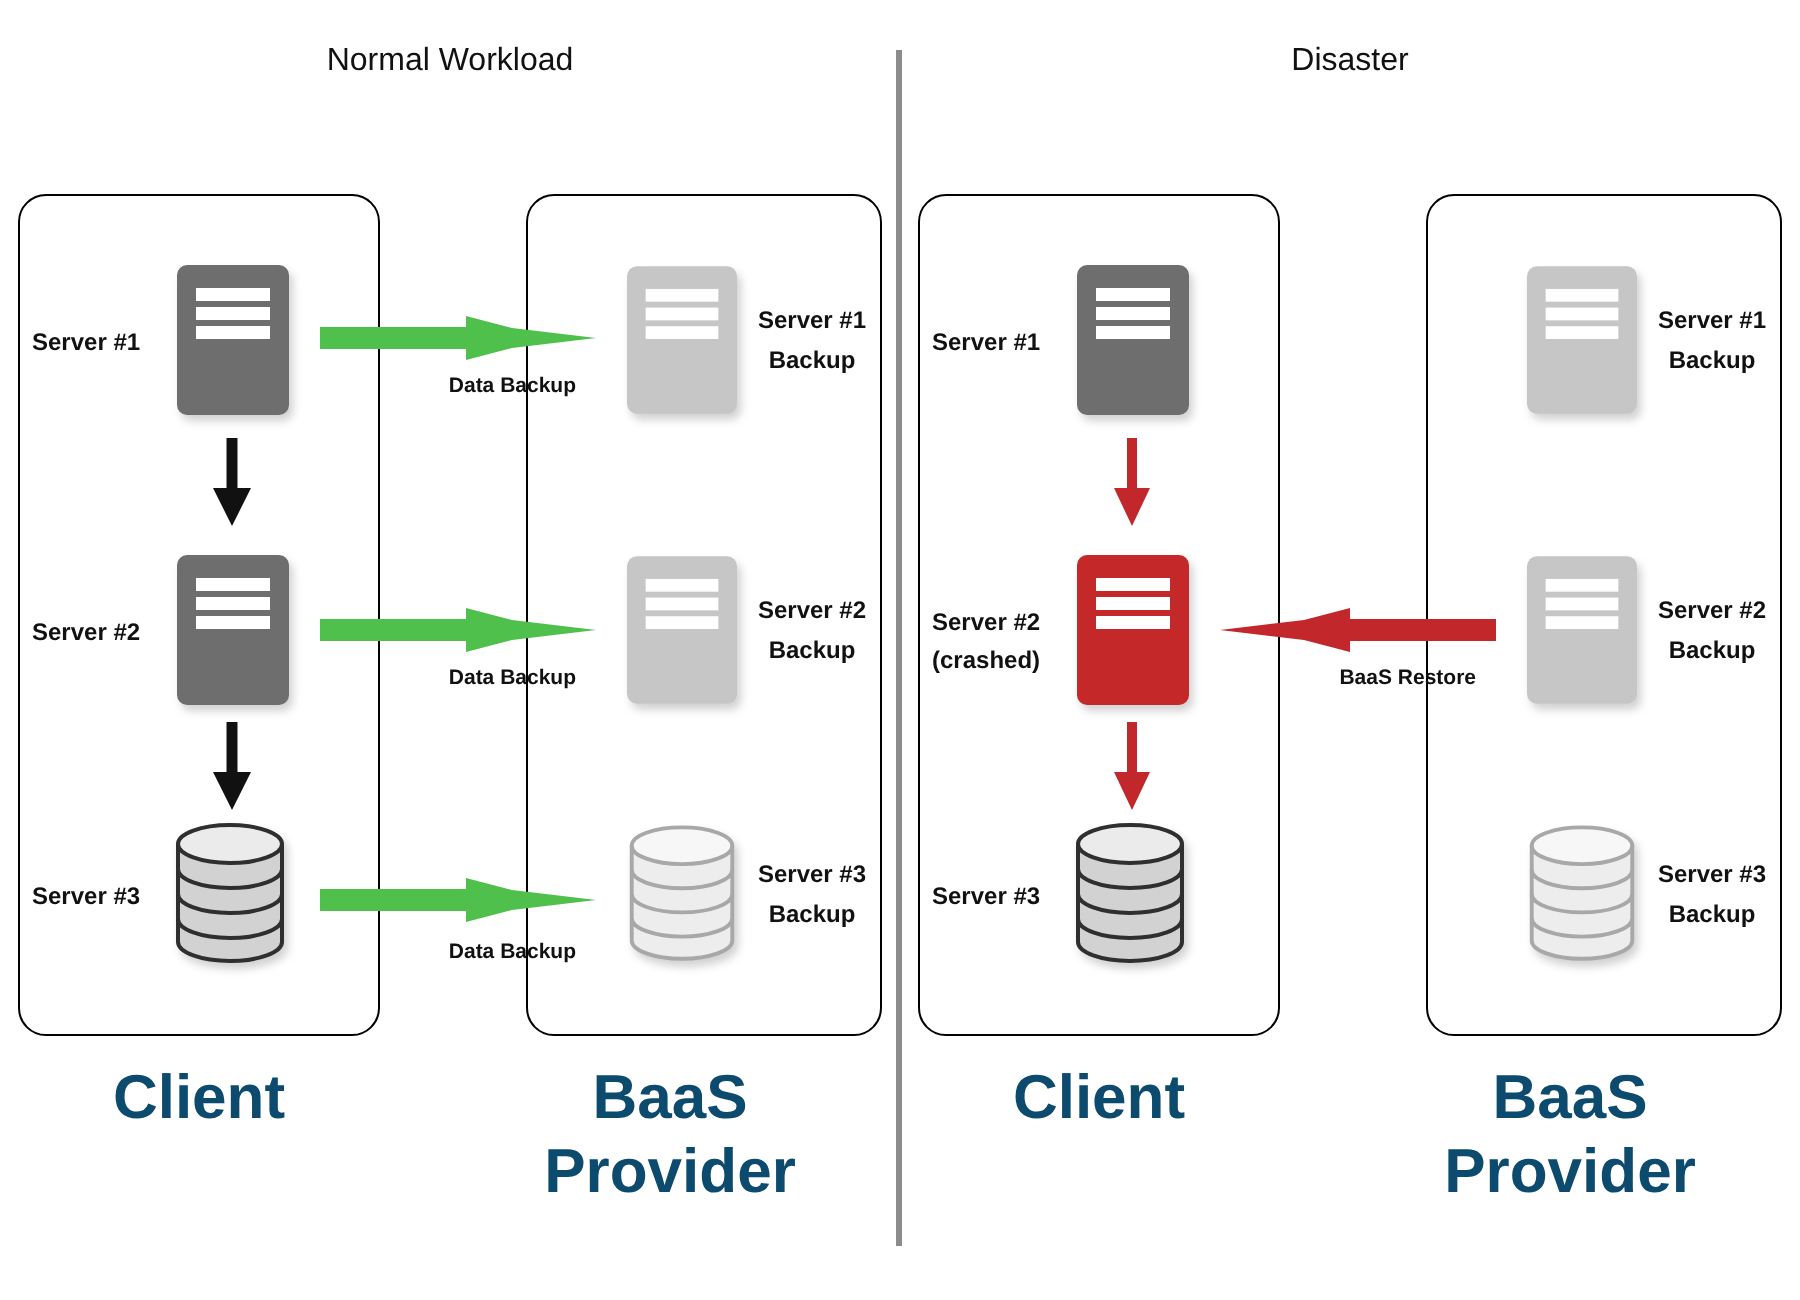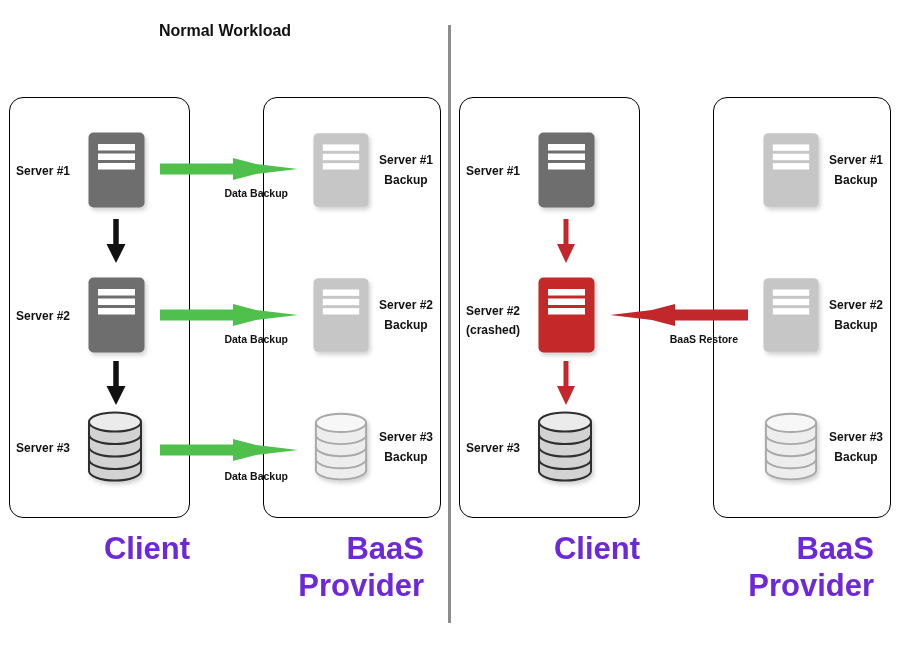--- a/index.html
+++ b/index.html
@@ -3,21 +3,21 @@
 <meta charset="utf-8">
 <style>
   html,body{margin:0;padding:0;background:#ffffff;}
   .stage{
     position:relative;width:900px;height:650px;background:#ffffff;overflow:hidden;
     font-family:"Liberation Sans", sans-serif;color:#111;
   }
   .panel{position:absolute;top:0;width:450px;height:650px;}
   .panel-title{
     position:absolute;top:22px;left:0;width:450px;margin:0;text-align:center;
-    font-size:16px;font-weight:700;color:#111;
+    font-size:16px;font-weight:400;color:#111;
   }
   .group-box{
     position:absolute;top:97px;height:421px;border:1.6px solid #000;border-radius:14px;
     background:#fff;box-sizing:border-box;
   }
   .client-box{left:9px;width:181px;}
   .provider-box{left:263px;width:178px;}
   .icon{position:absolute;}
   .icon svg{display:block;}
   .shadowed{filter:drop-shadow(2px 3px 2px rgba(0,0,0,0.18));}
@@ -27,22 +27,22 @@
   }
   .bk-label{
     position:absolute;left:366px;width:80px;font-size:12px;font-weight:700;
     line-height:20px;text-align:center;color:#111;
   }
   .flow-label{
     position:absolute;left:168px;width:120px;font-size:10.5px;font-weight:700;
     text-align:right;color:#111;
   }
   .big-label{
-    position:absolute;font-size:31px;font-weight:800;text-align:right;
-    line-height:37px;color:#6d28d9;
+    position:absolute;font-size:31px;font-weight:800;text-align:center;
+    line-height:37px;color:#0c4a6e;
   }
   .big-client{left:9px;width:181px;top:530px;}
   .big-provider{left:246px;width:178px;top:530px;}
   .divider{position:absolute;left:448px;top:25px;width:3px;height:598px;background:#8c8c8c;}
 </style>
 </head>
 <body>
 
 <div class="stage">
 
@@ -160,20 +160,21 @@
     <div class="big-label big-client">Client</div>
     <div class="big-label big-provider">
       <div>BaaS</div>
       <div>Provider</div>
     </div>
   </section>
 
   <div class="divider"></div>
 
   <section class="panel" style="left:450px;">
+    <h2 class="panel-title">Disaster</h2>
 
     <div class="group-box client-box"></div>
     <div class="group-box provider-box"></div>
 
     <div class="icon shadowed" style="left:88px;top:132px;">
       <svg width="57" height="76" viewBox="0 0 57 76">
         <rect x="0.5" y="0.5" width="56" height="75" rx="5" fill="#6e6e6e"></rect>
         <rect x="10" y="12" width="37" height="6.5" fill="#ffffff"></rect>
         <rect x="10" y="21.5" width="37" height="6.5" fill="#ffffff"></rect>
         <rect x="10" y="31" width="37" height="6.5" fill="#ffffff"></rect>

